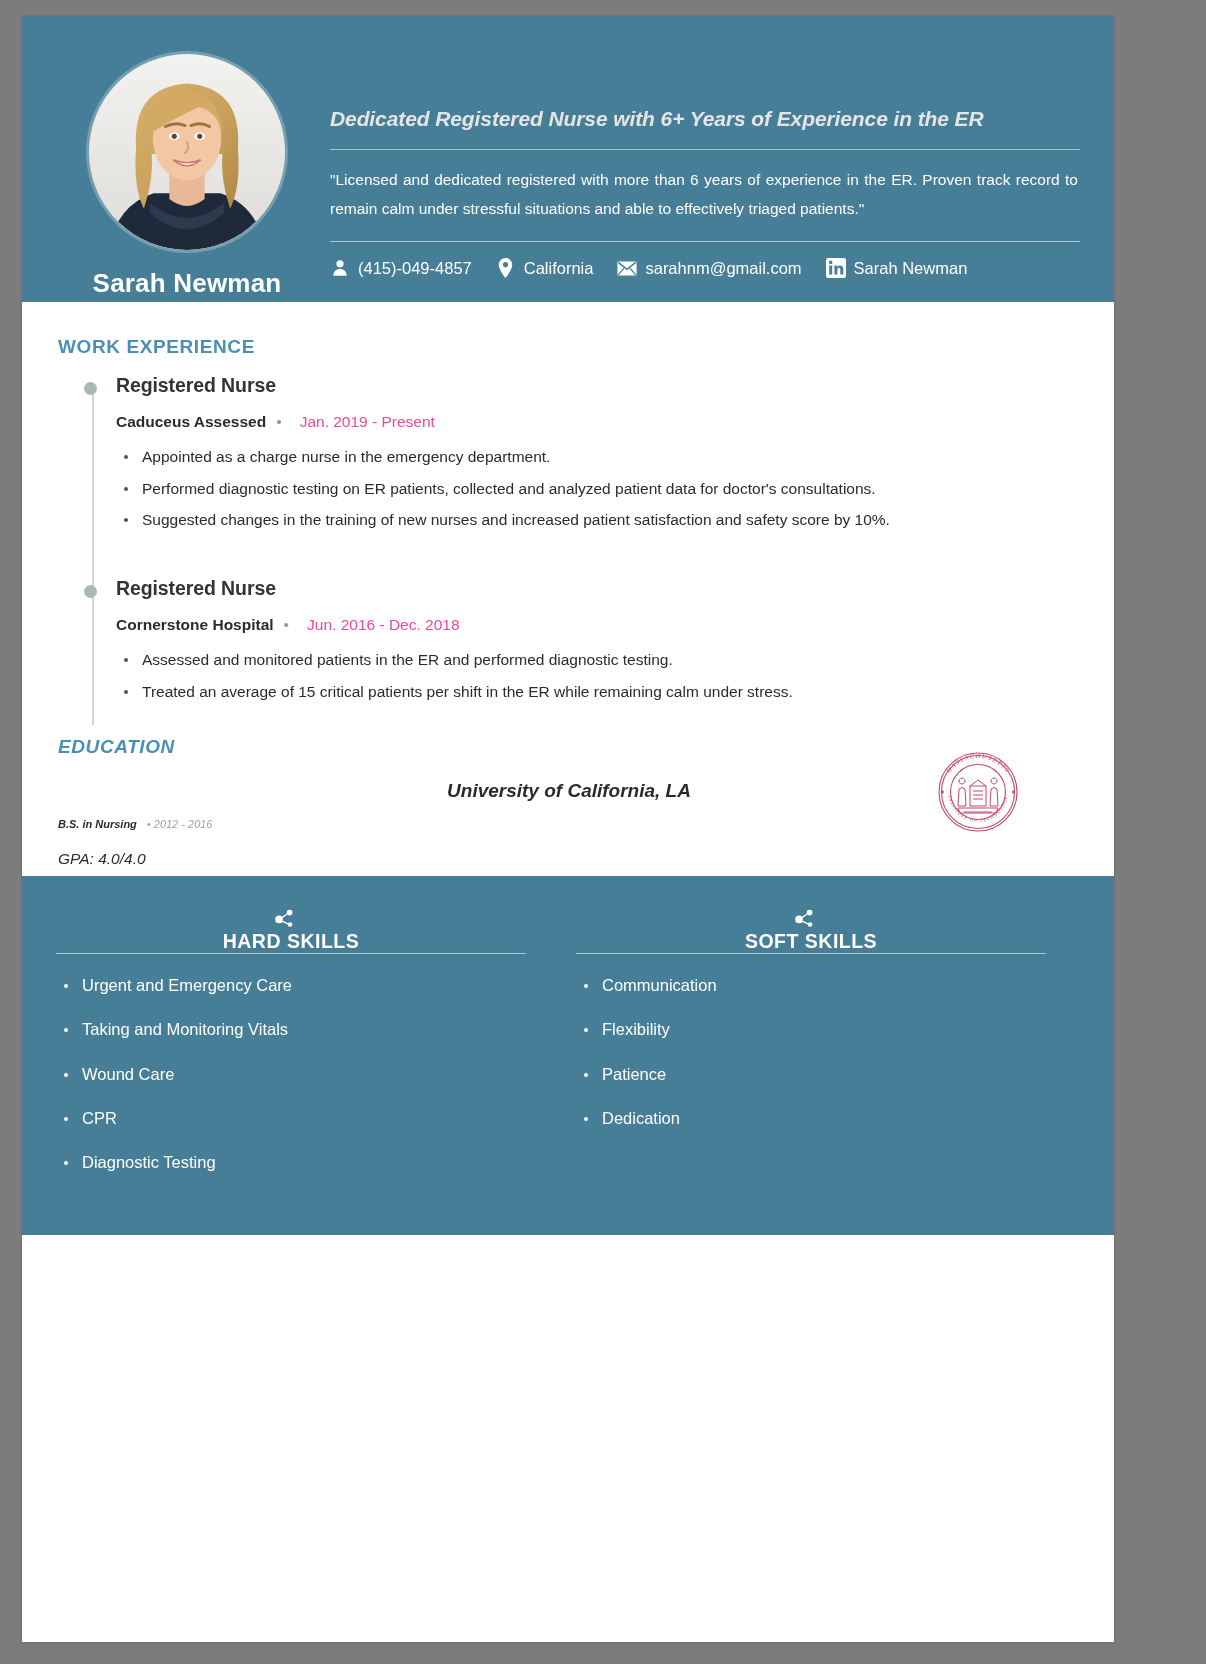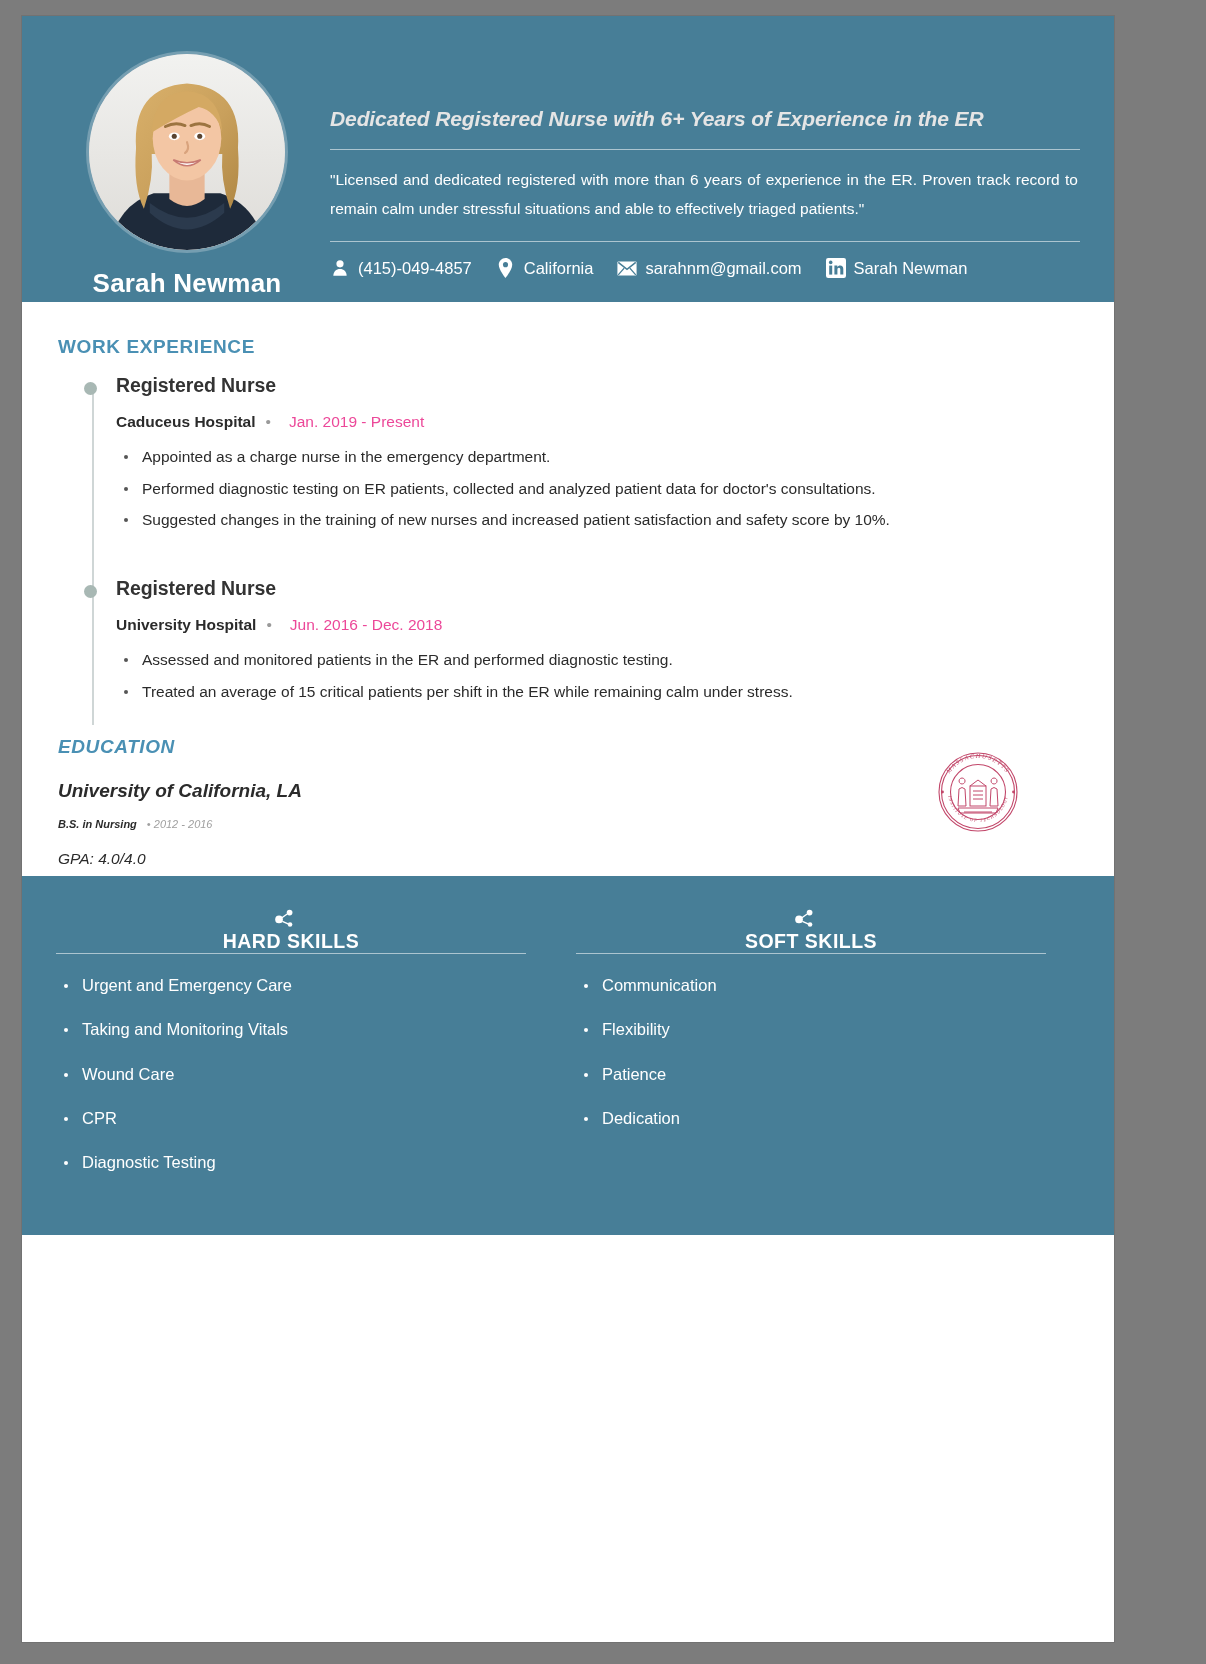--- a/index.html
+++ b/index.html
@@ -190,20 +190,21 @@
   .edu-block {
     margin-top: 30px;
     position: relative;
     font-style: italic;
   }
   .edu-school {
     font-size: 19px;
     font-weight: bold;
     color: #2b2b2b;
     margin: 22px 0 16px 2px;
+    text-align: center;
   }
   .edu-degree-row {
     font-size: 11px;
     margin: 0 0 20px 2px;
   }
   .edu-degree { font-weight: bold; color: #2b2b2b; }
   .edu-dates { color: #a0a0a0; margin-left: 10px; }
   .edu-gpa {
     font-size: 15.5px;
     color: #2b2b2b;
@@ -387,34 +388,34 @@
     <div>
       <div class="section-title">WORK EXPERIENCE</div>
 
       <div class="timeline">
         <div class="tl-line" style="height:335px;"></div>
 
         <div class="job">
           <span class="tl-dot"></span>
           <div class="job-title">Registered Nurse</div>
           <div class="job-meta">
-            <span class="job-company">Caduceus Hospital</span><span class="job-sep">•</span><span class="job-dates">Jan. 2019 - Present</span>
+            <span class="job-company">Caduceus Assessed</span><span class="job-sep">•</span><span class="job-dates">Jan. 2019 - Present</span>
           </div>
           <ul class="bullets">
             <li>Appointed as a charge nurse in the emergency department.</li>
             <li>Performed diagnostic testing on ER patients, collected and analyzed patient data for doctor's consultations.</li>
             <li>Suggested changes in the training of new nurses and increased patient satisfaction and safety score by 10%.</li>
           </ul>
         </div>
 
         <div class="job" style="margin-top:42px;">
           <span class="tl-dot"></span>
           <div class="job-title">Registered Nurse</div>
           <div class="job-meta">
-            <span class="job-company">University Hospital</span><span class="job-sep">•</span><span class="job-dates">Jun. 2016 - Dec. 2018</span>
+            <span class="job-company">Cornerstone Hospital</span><span class="job-sep">•</span><span class="job-dates">Jun. 2016 - Dec. 2018</span>
           </div>
           <ul class="bullets">
             <li>Assessed and monitored patients in the ER and performed diagnostic testing.</li>
             <li>Treated an average of 15 critical patients per shift in the ER while remaining calm under stress.</li>
           </ul>
         </div>
       </div>
     </div>
 
     <div class="edu-block">

